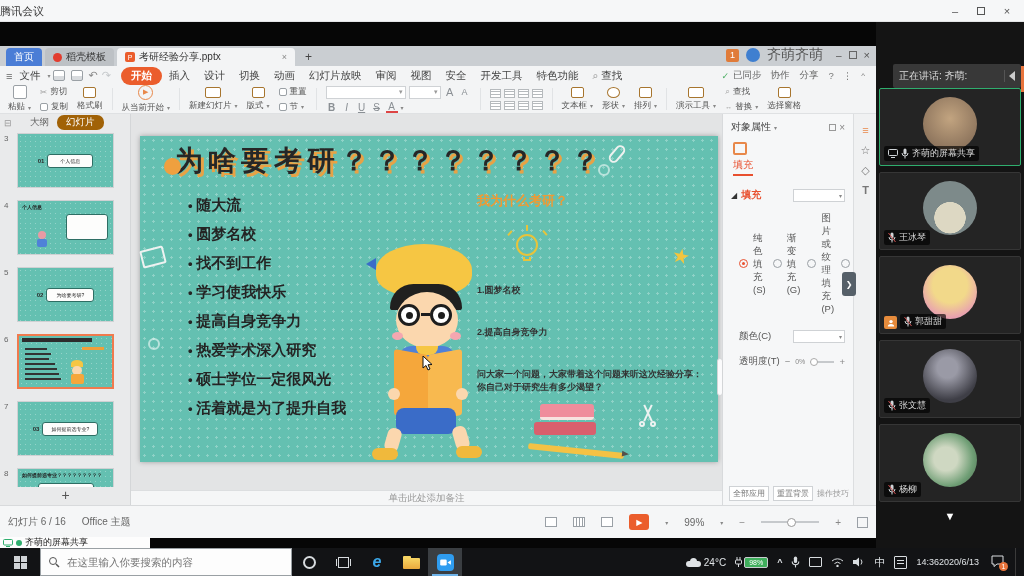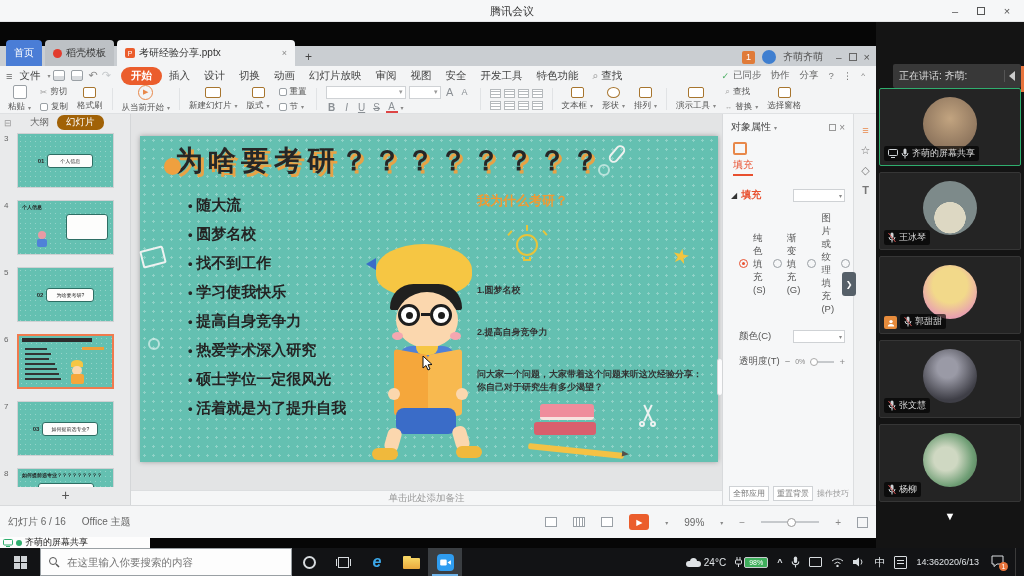--- a/index.html
+++ b/index.html
@@ -4,27 +4,27 @@
 <style>
 *{margin:0;padding:0;box-sizing:border-box}
 body{background:#000}
 #root{position:relative;width:1024px;height:576px;background:#060606;font-family:"Liberation Sans",sans-serif;overflow:hidden}
 .abs{position:absolute}
 .flex{display:flex;align-items:center}
 .col{display:flex;}
 .sp{flex:1}
 
 .meet-titlebar{position:absolute;left:0;top:0;width:1024px;height:22px;background:#f6f7f8;border-bottom:1px solid #e3e4e6}
-.meet-title{position:absolute;left:0;top:0;width:100%;text-align:center;font-size:11px;color:#333;line-height:22px}
+.meet-title{position:absolute;left:0;top:0;width:100%;font-size:11px;color:#333;line-height:22px}
 .winbtn{width:26px;height:18px;display:flex;align-items:center;justify-content:center;font-size:11px;color:#555}
 .sqr{width:8px;height:8px;border:1px solid #555}
 
 .wps{position:absolute;left:0;top:46px;width:876px;height:485px;background:#f3f4f5}
 .tabbar{height:20px;background:#caced2;display:flex;align-items:flex-end;padding-left:6px}
-.tab{height:26px;display:flex;align-items:center;gap:4px;font-size:10px;padding:0 8px;border-radius:4px 4px 0 0}
+.tab{height:18px;display:flex;align-items:center;gap:4px;font-size:10px;padding:0 8px;border-radius:4px 4px 0 0}
 .tab-home{background:#4a7dd6;color:#fff}
 .tab-tpl{background:#bdc1c5;color:#333}
 .tab-doc{background:#f3f4f5;color:#333}
 .menubar{height:19px;display:flex;align-items:center;padding:0 6px;font-size:10.5px;color:#444;gap:0}
 .mi{padding:0 7px;cursor:default}
 .mi-active{background:#eb5d2c;color:#fff;border-radius:9px;padding:2px 10px;font-weight:bold}
 .miniic{width:12px;height:11px;border:1px solid #9aa0a5;border-radius:2px;margin:0 3px;background:linear-gradient(#fff 55%,#d8dbde 55%)}
 .ribbon{height:29px;display:flex;align-items:center;gap:9px;padding:0 8px;border-bottom:1px solid #dfe1e3;background:#f3f4f5}
 .rdiv{width:1px;height:22px;background:#e1e3e5}
 .rstack{display:flex;flex-direction:column;align-items:center;gap:2px;font-size:8.5px;color:#555;white-space:nowrap}
@@ -114,21 +114,21 @@
       <div class="tab tab-doc" style="margin-left:3px;width:178px">
         <span style="width:10px;height:10px;background:#eb5d2c;color:#fff;font-size:7px;display:flex;align-items:center;justify-content:center;border-radius:2px">P</span>
         <span style="flex:1">考研经验分享.pptx</span>
         <span style="color:#888;font-size:9px">×</span>
       </div>
       <div style="font-size:12px;color:#444;padding:0 10px 2px">+</div>
       <div class="sp"></div>
       <div class="flex" style="gap:7px;padding-right:6px;padding-bottom:2px">
         <div style="width:13px;height:13px;background:#e07b39;color:#fff;font-size:9px;display:flex;align-items:center;justify-content:center;border-radius:2px">1</div>
         <div style="width:14px;height:14px;border-radius:50%;background:#3f7fd0"></div>
-        <span style="font-size:10px;color:#555">齐萌齐萌</span>
+        <span style="font-size:14px;color:#555">齐萌齐萌</span>
         <span style="font-size:10px;color:#555;margin-left:6px">–</span>
         <span class="sqr" style="border-color:#666"></span>
         <span style="font-size:11px;color:#555">×</span>
       </div>
     </div>
 
     <div class="menubar">
       <span style="font-size:11px;color:#666">≡</span>
       <span class="mi">文件</span>
       <span class="dn">▾</span>

